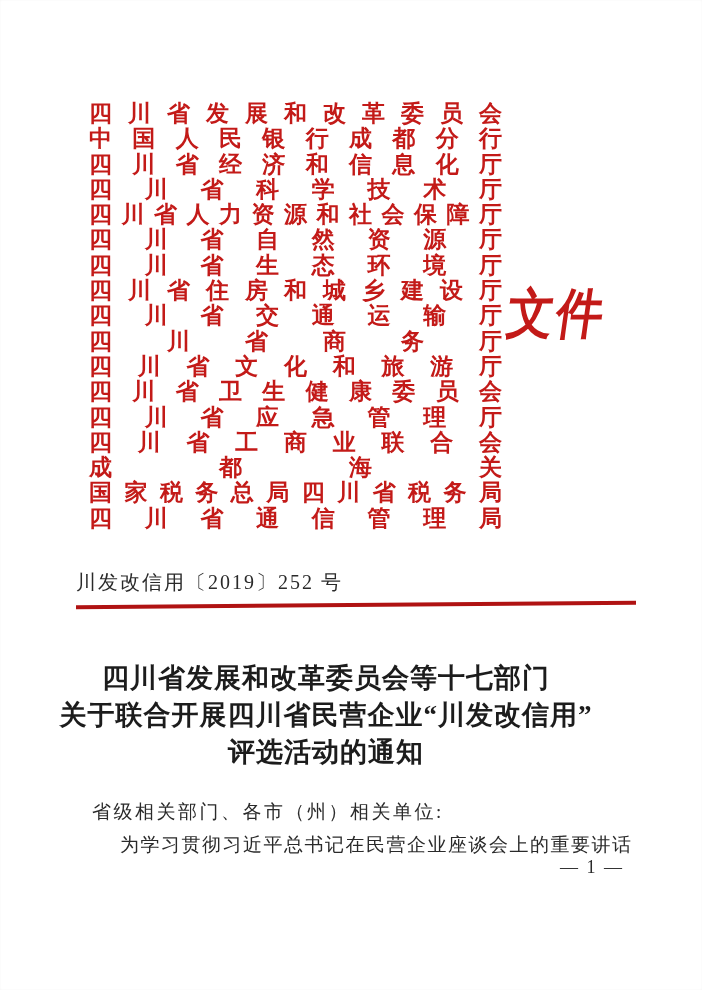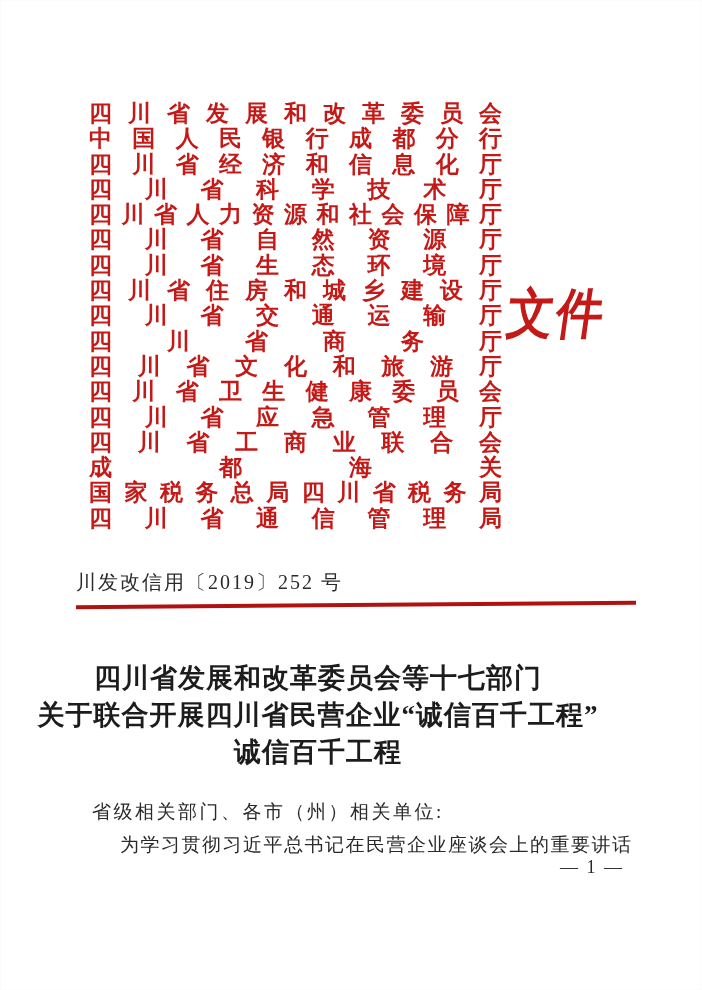--- a/index.html
+++ b/index.html
@@ -68,21 +68,21 @@
     left: 76px;
     top: 603px;
     width: 560px;
     height: 4px;
     background: var(--rule, #b01212);
     transform: rotate(-0.45deg);
   }
   
   .title-block {
     position: absolute;
-    left: 0;
+    left: 8px;
     top: 660px;
     width: 636px;
     text-align: center;
     color: #1c1c1c;
   }
   .title-line {
     font-size: 27px;
     line-height: 37px;
     font-weight: bold;
     letter-spacing: 1px;
@@ -314,22 +314,22 @@
     </div>
 
   <div class="stamp">文件</div>
 
   <div class="doc-number">川发改信用〔2019〕252 号</div>
 
   <div class="red-rule"></div>
 
   <div class="title-block">
     <div class="title-line">四川省发展和改革委员会等十七部门</div>
-    <div class="title-line">关于联合开展四川省民营企业“诚信百千工程”</div>
-    <div class="title-line">诚信百千工程</div>
+    <div class="title-line">关于联合开展四川省民营企业“川发改信用”</div>
+    <div class="title-line">评选活动的通知</div>
   </div>
 
   <div class="salutation">省级相关部门、各市（州）相关单位:</div>
 
   <div class="body-paragraph">为学习贯彻习近平总书记在民营企业座谈会上的重要讲话</div>
 
   <div class="page-number">— 1 —</div>
 
 </div>
 

